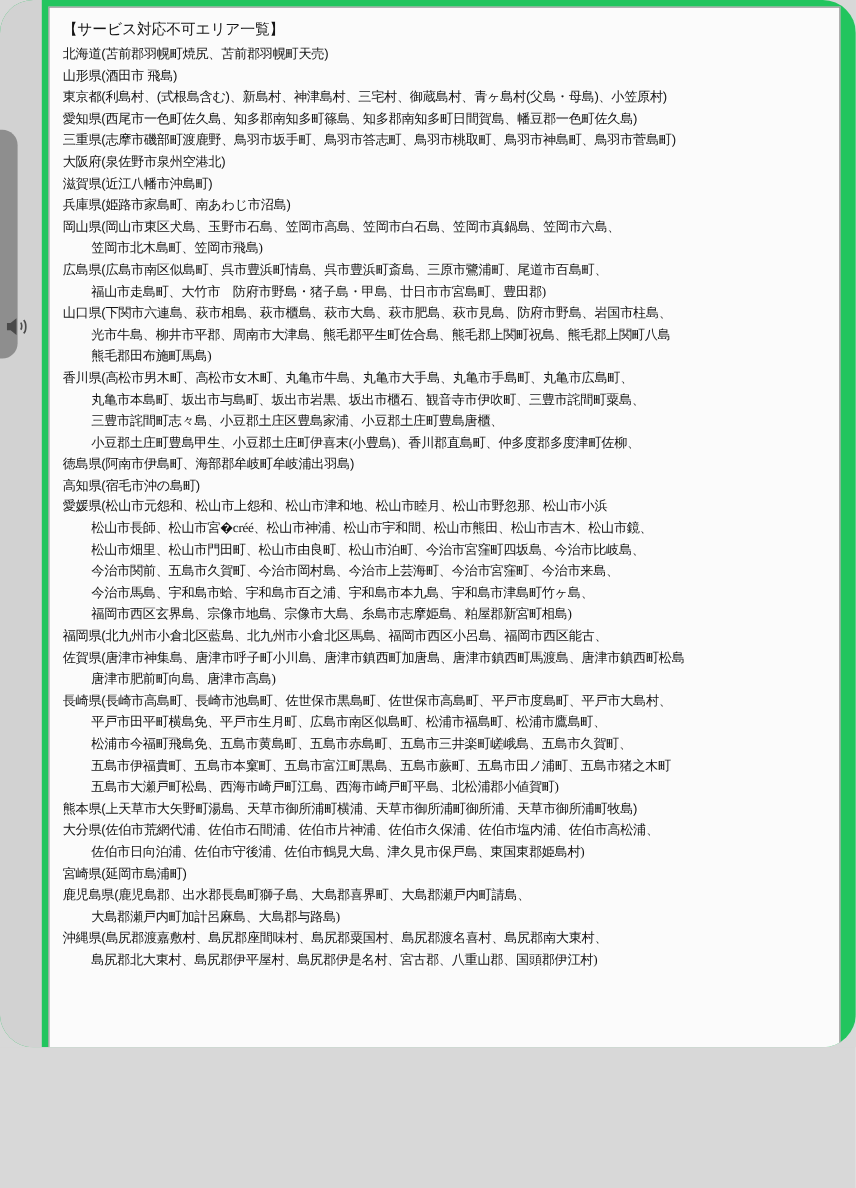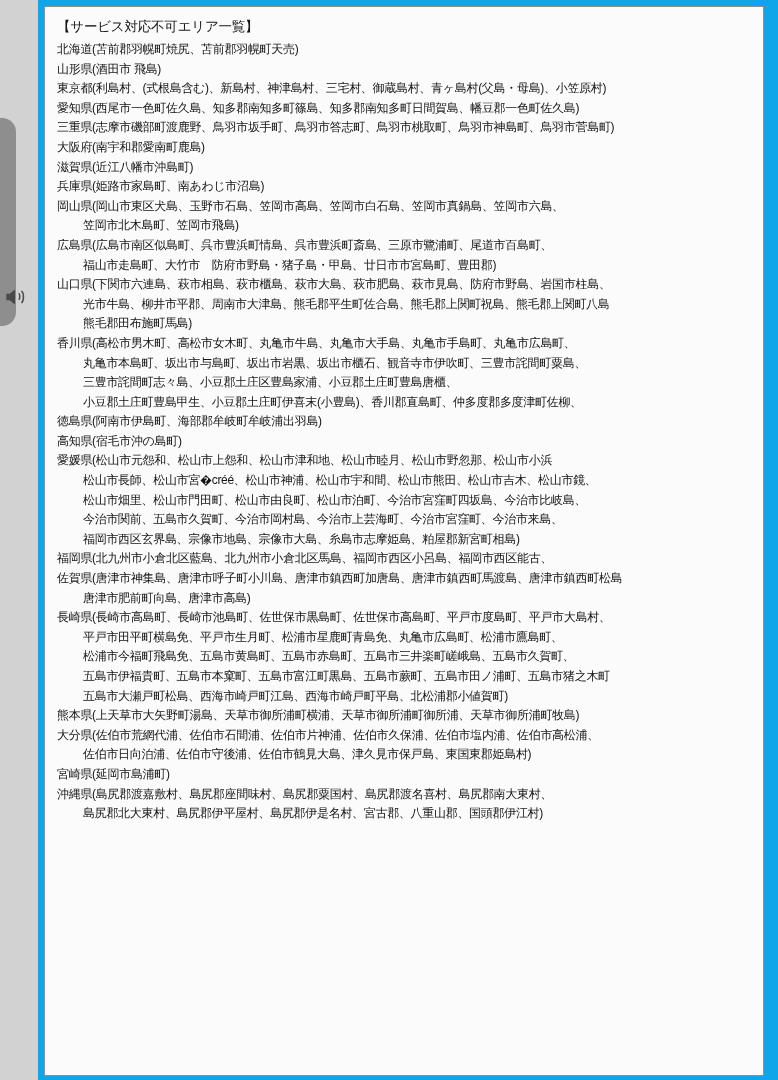--- a/index.html
+++ b/index.html
@@ -5,23 +5,24 @@
   * { box-sizing: border-box; }
   html, body {
     margin: 0;
     padding: 0;
     background: #d8d8d8;
     font-family: "Liberation Sans", sans-serif;
   }
   #page {
     position: relative;
     width: 778px;
-    height: 1080px;
-    background: #0ea5e9;
+    height: 952px;
+    background: #22c55e;
     overflow: hidden;
+    border-radius: 30px;
   }
   
   #left-gutter {
     position: absolute;
     left: 0; top: 0;
     width: 38px; height: 1080px;
     background: #d2d2d2;
   }
   #gutter-pill {
     position: absolute;
@@ -63,21 +64,21 @@
     font-size: 12px;
     color: #141414;
     line-height: 19.6px;
     letter-spacing: -0.3px;
     margin-bottom: 0px;
   }
   .entry .ln {
     white-space: nowrap;
     display: block;
   }
-  .entry .ln.ind { padding-left: 26px; }
+  .entry .ln.ind { padding-left: 26px; font-family: Liberation Serif, serif; }
   #speaker-icon svg { display: block; }
 </style>
 </head>
 <body>
 
 <div id="page">
 
   <div id="left-gutter">
     <div id="gutter-pill"></div>
     <div id="speaker-icon">
@@ -101,21 +102,21 @@
         <div class="entry">
           <span class="ln">東京都(利島村、(式根島含む)、新島村、神津島村、三宅村、御蔵島村、青ヶ島村(父島・母島)、小笠原村)</span>
         </div>
         <div class="entry">
           <span class="ln">愛知県(西尾市一色町佐久島、知多郡南知多町篠島、知多郡南知多町日間賀島、幡豆郡一色町佐久島)</span>
         </div>
         <div class="entry">
           <span class="ln">三重県(志摩市磯部町渡鹿野、鳥羽市坂手町、鳥羽市答志町、鳥羽市桃取町、鳥羽市神島町、鳥羽市菅島町)</span>
         </div>
         <div class="entry">
-          <span class="ln">大阪府(南宇和郡愛南町鹿島)</span>
+          <span class="ln">大阪府(泉佐野市泉州空港北)</span>
         </div>
         <div class="entry">
           <span class="ln">滋賀県(近江八幡市沖島町)</span>
         </div>
         <div class="entry">
           <span class="ln">兵庫県(姫路市家島町、南あわじ市沼島)</span>
         </div>
         <div class="entry">
           <span class="ln">岡山県(岡山市東区犬島、玉野市石島、笠岡市高島、笠岡市白石島、笠岡市真鍋島、笠岡市六島、</span>
           <span class="ln ind">笠岡市北木島町、笠岡市飛島)</span>
@@ -139,46 +140,51 @@
           <span class="ln">徳島県(阿南市伊島町、海部郡牟岐町牟岐浦出羽島)</span>
         </div>
         <div class="entry">
           <span class="ln">高知県(宿毛市沖の島町)</span>
         </div>
         <div class="entry">
           <span class="ln">愛媛県(松山市元怨和、松山市上怨和、松山市津和地、松山市睦月、松山市野忽那、松山市小浜</span>
           <span class="ln ind">松山市長師、松山市宮�créé、松山市神浦、松山市宇和間、松山市熊田、松山市吉木、松山市鏡、</span>
           <span class="ln ind">松山市畑里、松山市門田町、松山市由良町、松山市泊町、今治市宮窪町四坂島、今治市比岐島、</span>
           <span class="ln ind">今治市関前、五島市久賀町、今治市岡村島、今治市上芸海町、今治市宮窪町、今治市来島、</span>
+          <span class="ln ind">今治市馬島、宇和島市蛤、宇和島市百之浦、宇和島市本九島、宇和島市津島町竹ヶ島、</span>
         </div>
         <div class="entry">
           <span class="ln ind">福岡市西区玄界島、宗像市地島、宗像市大島、糸島市志摩姫島、粕屋郡新宮町相島)</span>
           <span class="ln">福岡県(北九州市小倉北区藍島、北九州市小倉北区馬島、福岡市西区小呂島、福岡市西区能古、</span>
         </div>
         <div class="entry">
           <span class="ln">佐賀県(唐津市神集島、唐津市呼子町小川島、唐津市鎮西町加唐島、唐津市鎮西町馬渡島、唐津市鎮西町松島</span>
           <span class="ln ind">唐津市肥前町向島、唐津市高島)</span>
         </div>
         <div class="entry">
           <span class="ln">長崎県(長崎市高島町、長崎市池島町、佐世保市黒島町、佐世保市高島町、平戸市度島町、平戸市大島村、</span>
-          <span class="ln ind">平戸市田平町横島免、平戸市生月町、松浦市星鹿町青島免、丸亀市広島町、松浦市鷹島町、</span>
+          <span class="ln ind">平戸市田平町横島免、平戸市生月町、広島市南区似島町、松浦市福島町、松浦市鷹島町、</span>
           <span class="ln ind">松浦市今福町飛島免、五島市黄島町、五島市赤島町、五島市三井楽町嵯峨島、五島市久賀町、</span>
           <span class="ln ind">五島市伊福貴町、五島市本窠町、五島市富江町黒島、五島市蕨町、五島市田ノ浦町、五島市猪之木町</span>
           <span class="ln ind">五島市大瀬戸町松島、西海市崎戸町江島、西海市崎戸町平島、北松浦郡小値賀町)</span>
         </div>
         <div class="entry">
           <span class="ln">熊本県(上天草市大矢野町湯島、天草市御所浦町横浦、天草市御所浦町御所浦、天草市御所浦町牧島)</span>
         </div>
         <div class="entry">
           <span class="ln">大分県(佐伯市荒網代浦、佐伯市石間浦、佐伯市片神浦、佐伯市久保浦、佐伯市塩内浦、佐伯市高松浦、</span>
           <span class="ln ind">佐伯市日向泊浦、佐伯市守後浦、佐伯市鶴見大島、津久見市保戸島、東国東郡姫島村)</span>
         </div>
         <div class="entry">
           <span class="ln">宮崎県(延岡市島浦町)</span>
         </div>
         <div class="entry">
+          <span class="ln">鹿児島県(鹿児島郡、出水郡長島町獅子島、大島郡喜界町、大島郡瀬戸内町請島、</span>
+          <span class="ln ind">大島郡瀬戸内町加計呂麻島、大島郡与路島)</span>
+        </div>
+        <div class="entry">
           <span class="ln">沖縄県(島尻郡渡嘉敷村、島尻郡座間味村、島尻郡粟国村、島尻郡渡名喜村、島尻郡南大東村、</span>
           <span class="ln ind">島尻郡北大東村、島尻郡伊平屋村、島尻郡伊是名村、宮古郡、八重山郡、国頭郡伊江村)</span>
         </div>
       </div>
   </div>
 
 </div>
 
 </body></html>

